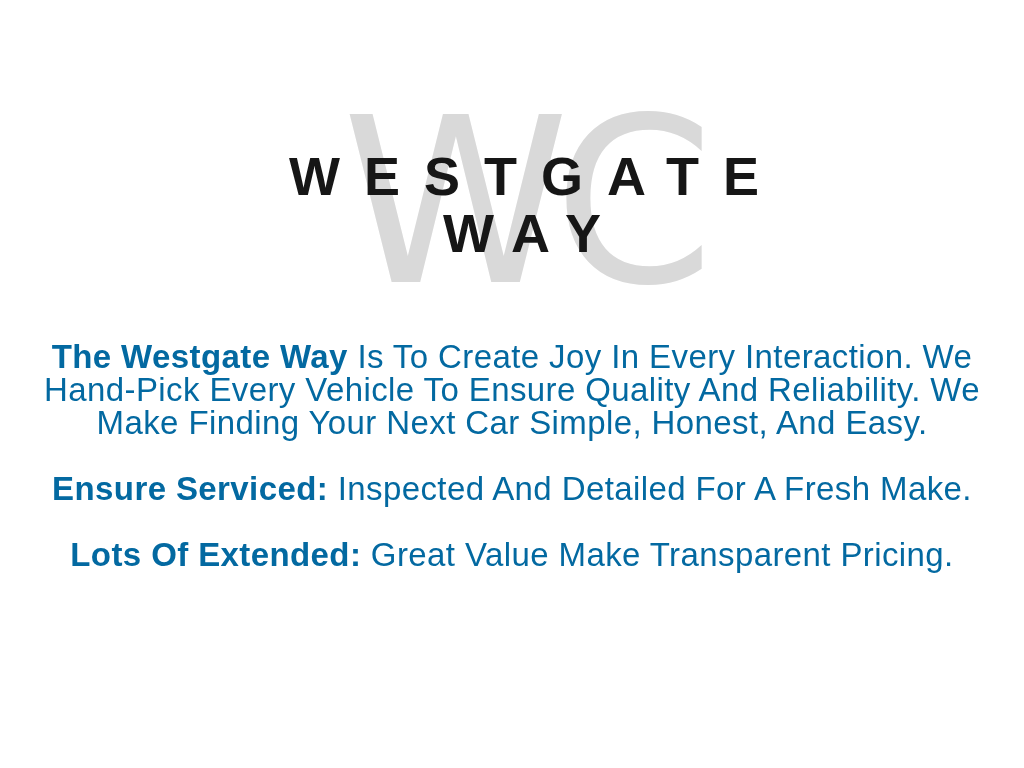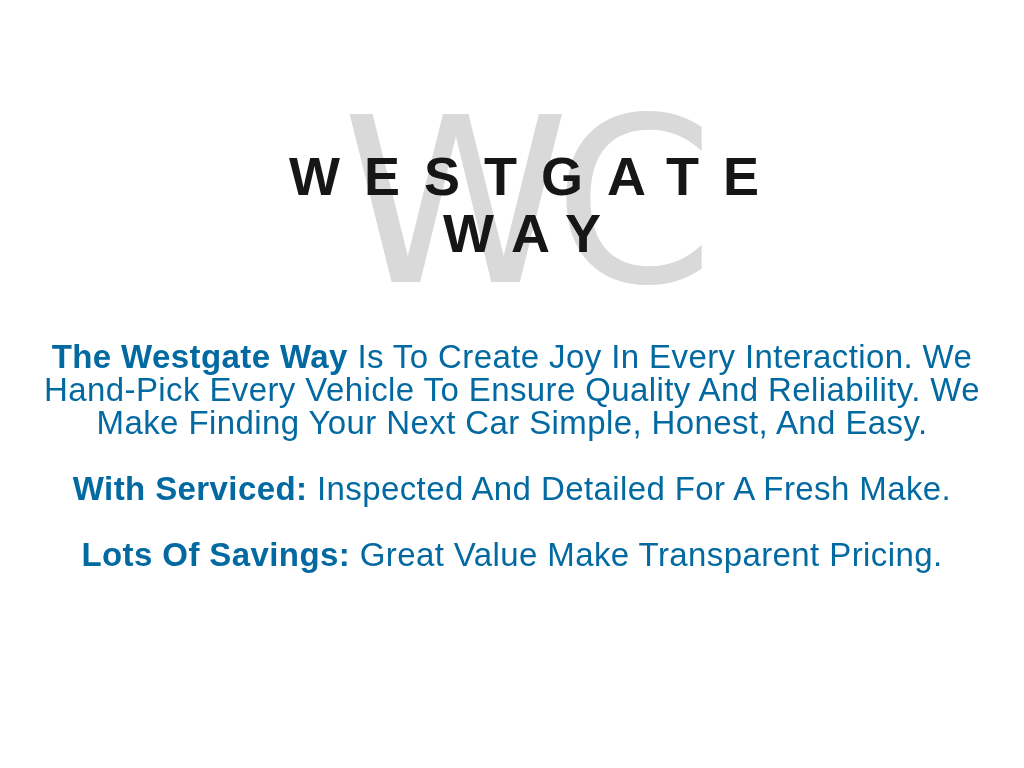--- a/index.html
+++ b/index.html
@@ -96,20 +96,20 @@
   <div class="logo-block">
     <div class="watermark">WC</div>
     <div class="wordmark wordmark-line1">WESTGATE</div>
     <div class="wordmark wordmark-line2">WAY</div>
   </div>
 
   <div class="copy">
 
     <p><span class="lead">The Westgate Way</span><span> Is To Create Joy In Every Interaction. We Hand-Pick Every Vehicle To Ensure Quality And Reliability. We Make Finding Your Next Car Simple, Honest, And Easy.</span></p>
 
-    <p><span class="lead">With Serviced:</span><span> Inspected And Detailed For A Fresh Make.</span></p>
+    <p><span class="lead">Ensure Serviced:</span><span> Inspected And Detailed For A Fresh Make.</span></p>
 
-    <p><span class="lead">Lots Of Savings:</span><span> Great Value Make Transparent Pricing.</span></p>
+    <p><span class="lead">Lots Of Extended:</span><span> Great Value Make Transparent Pricing.</span></p>
 
 
   </div>
 
 </div>
 
 </body></html>

